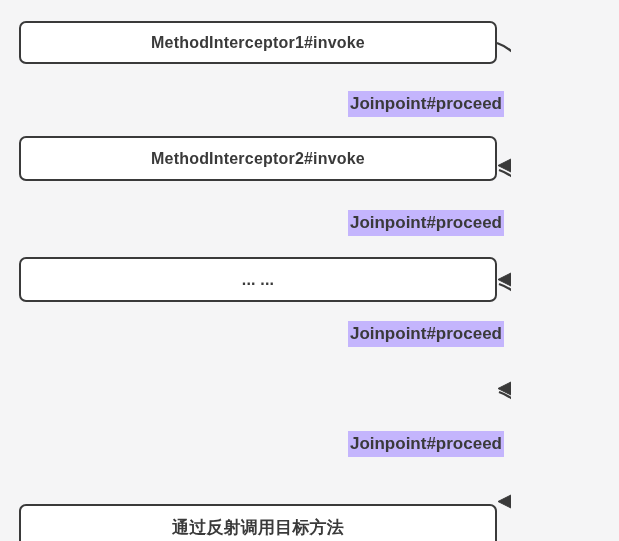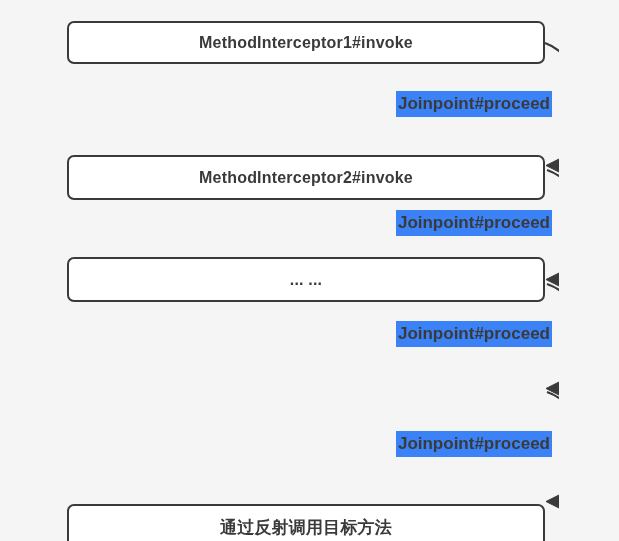--- a/index.html
+++ b/index.html
@@ -10,21 +10,20 @@
     --line:#3a3a3a;
   }
   *{margin:0;padding:0;box-sizing:border-box;}
   html,body{background:var(--bg);}
   .canvas{
     position:relative;
     width:511px;height:541px;
     background:var(--bg);
     font-family:"Liberation Sans","DejaVu Sans",sans-serif;
     overflow:hidden;
-    margin-left:48px;
   }
   .links{
     position:absolute;left:0;top:0;width:619px;height:541px;
     pointer-events:none;
   }
   .links path{
     fill:none;stroke:var(--line);stroke-width:2.2px;
   }
   .links polygon{
     fill:var(--line);stroke:var(--line);stroke-width:1px;
@@ -35,30 +34,30 @@
     background:var(--box-fill);
     border:2.5px solid var(--box-border);
     border-radius:7px;
     display:flex;align-items:center;justify-content:center;
     color:var(--text);
     font-weight:bold;font-size:16px;
     letter-spacing:0.2px;
     z-index:2;
   }
   .node.n1{top:21px;height:43px;}
-  .node.n2{top:155px;height:45px;}
+  .node.n2{top:136px;height:45px;}
   .node.n3{top:257px;height:45px;}
   .node.n4{top:366px;height:45px;}
   .node.n5{top:504px;height:46px;font-size:17px;}
   .edge-label{
     position:absolute;
     right:7px;
     height:26px;line-height:26px;
     padding:0 2px;
-    background:#3b82f6;
+    background:#c4b5fd;
     color:var(--text);
     font-weight:bold;font-size:17px;
     white-space:nowrap;
     z-index:3;
   }
   .edge-label.l1{top:91px;}
   .edge-label.l2{top:210px;}
   .edge-label.l3{top:321px;}
   .edge-label.l4{top:431px;}
 </style>

